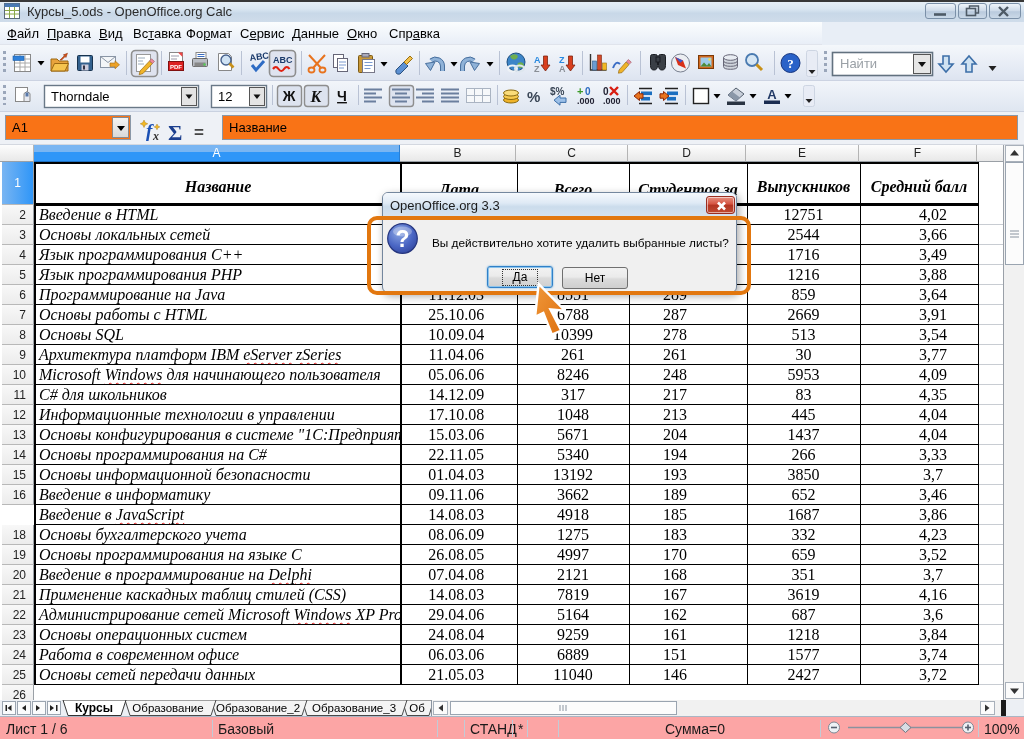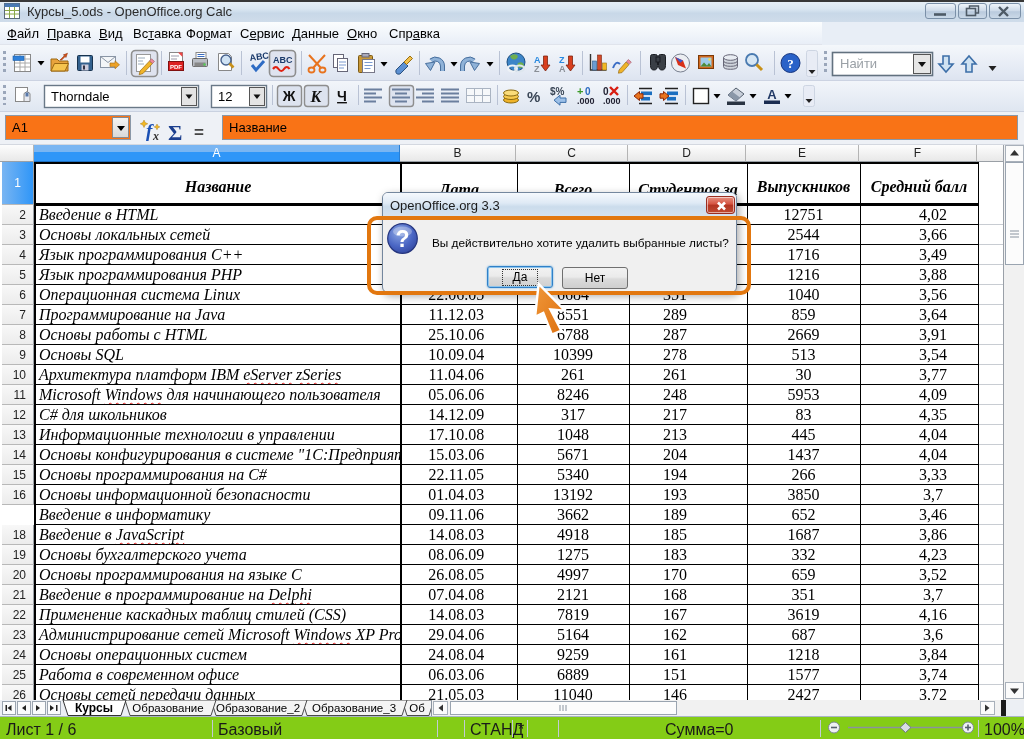--- a/index.html
+++ b/index.html
@@ -58,22 +58,22 @@
   #grid tr:not(.hdr) td:nth-child(2) { padding-right:9px; }
   #grid tr:not(.hdr) td:nth-child(4) { padding-right:29px; }
   #grid tr:not(.hdr) td:nth-child(6) { padding-left:31px; }
   #grid td.a { font-style:italic; border-right:2px solid #000; border-left:2px solid #000; }
   #grid tr.hdr td.a { border-left:2px solid #000; }
   #grid td.n { text-align:center; font-style:normal; }
   .sq { text-decoration:underline; text-decoration-style:wavy; text-decoration-color:#e02020;
         text-decoration-thickness:1px; text-underline-offset:2px; }
   .gcol { position:absolute; border-bottom:1px solid #c8ccd2; }
   
-  #statusbar { left:0; top:716px; width:1024px; height:23px; background:#84cc16;
-    border-top:1px solid #aab6c4; font-size:16px; color:#1a1a1a;text-decoration:underline; }
+  #statusbar { left:0; top:716px; width:1024px; height:23px; background:#fca5a5;
+    border-top:1px solid #aab6c4; font-size:14px; color:#1a1a1a;text-decoration:underline; }
   .sep { position:absolute; top:3px; height:17px; width:1px; background:#c2cbd6; }
 
   
   #dialog { left:382px; top:192px; width:355px; height:101px; border:1px solid #74879e;
     border-radius:6px; background:#f0f0f0; box-shadow:2px 3px 8px rgba(0,0,0,.35); }
   #dlgtitle { position:absolute; left:0; top:0; width:100%; height:25px; border-radius:5px 5px 0 0;
     background:linear-gradient(#f5f9fd 0%,#dfeaf5 40%,#cbdcec 55%,#d7e3f0 100%);
     font-size:13px; color:#1c1c1c; }
   .btn { position:absolute; width:66px; height:22px; border:1px solid #707070; border-radius:3px;
     background:linear-gradient(#f2f2f2,#ebebeb 45%,#dbdbdb 55%,#cfcfcf);
@@ -534,28 +534,20 @@
         </tr>
 <tr>
           <td class="a">Язык программирования PHP</td>
           <td class="n">21.09.04</td>
           <td class="n">5210</td>
           <td class="n">389</td>
           <td class="n">1216</td>
           <td class="n">3,88</td>
         </tr>
 <tr>
-          <td class="a">Операционная система Linux</td>
-          <td class="n">22.06.05</td>
-          <td class="n">6684</td>
-          <td class="n">351</td>
-          <td class="n">1040</td>
-          <td class="n">3,56</td>
-        </tr>
-<tr>
           <td class="a">Программирование на Java</td>
           <td class="n">11.12.03</td>
           <td class="n">8551</td>
           <td class="n">289</td>
           <td class="n">859</td>
           <td class="n">3,64</td>
         </tr>
 <tr>
           <td class="a">Основы работы с HTML</td>
           <td class="n">25.10.06</td>

